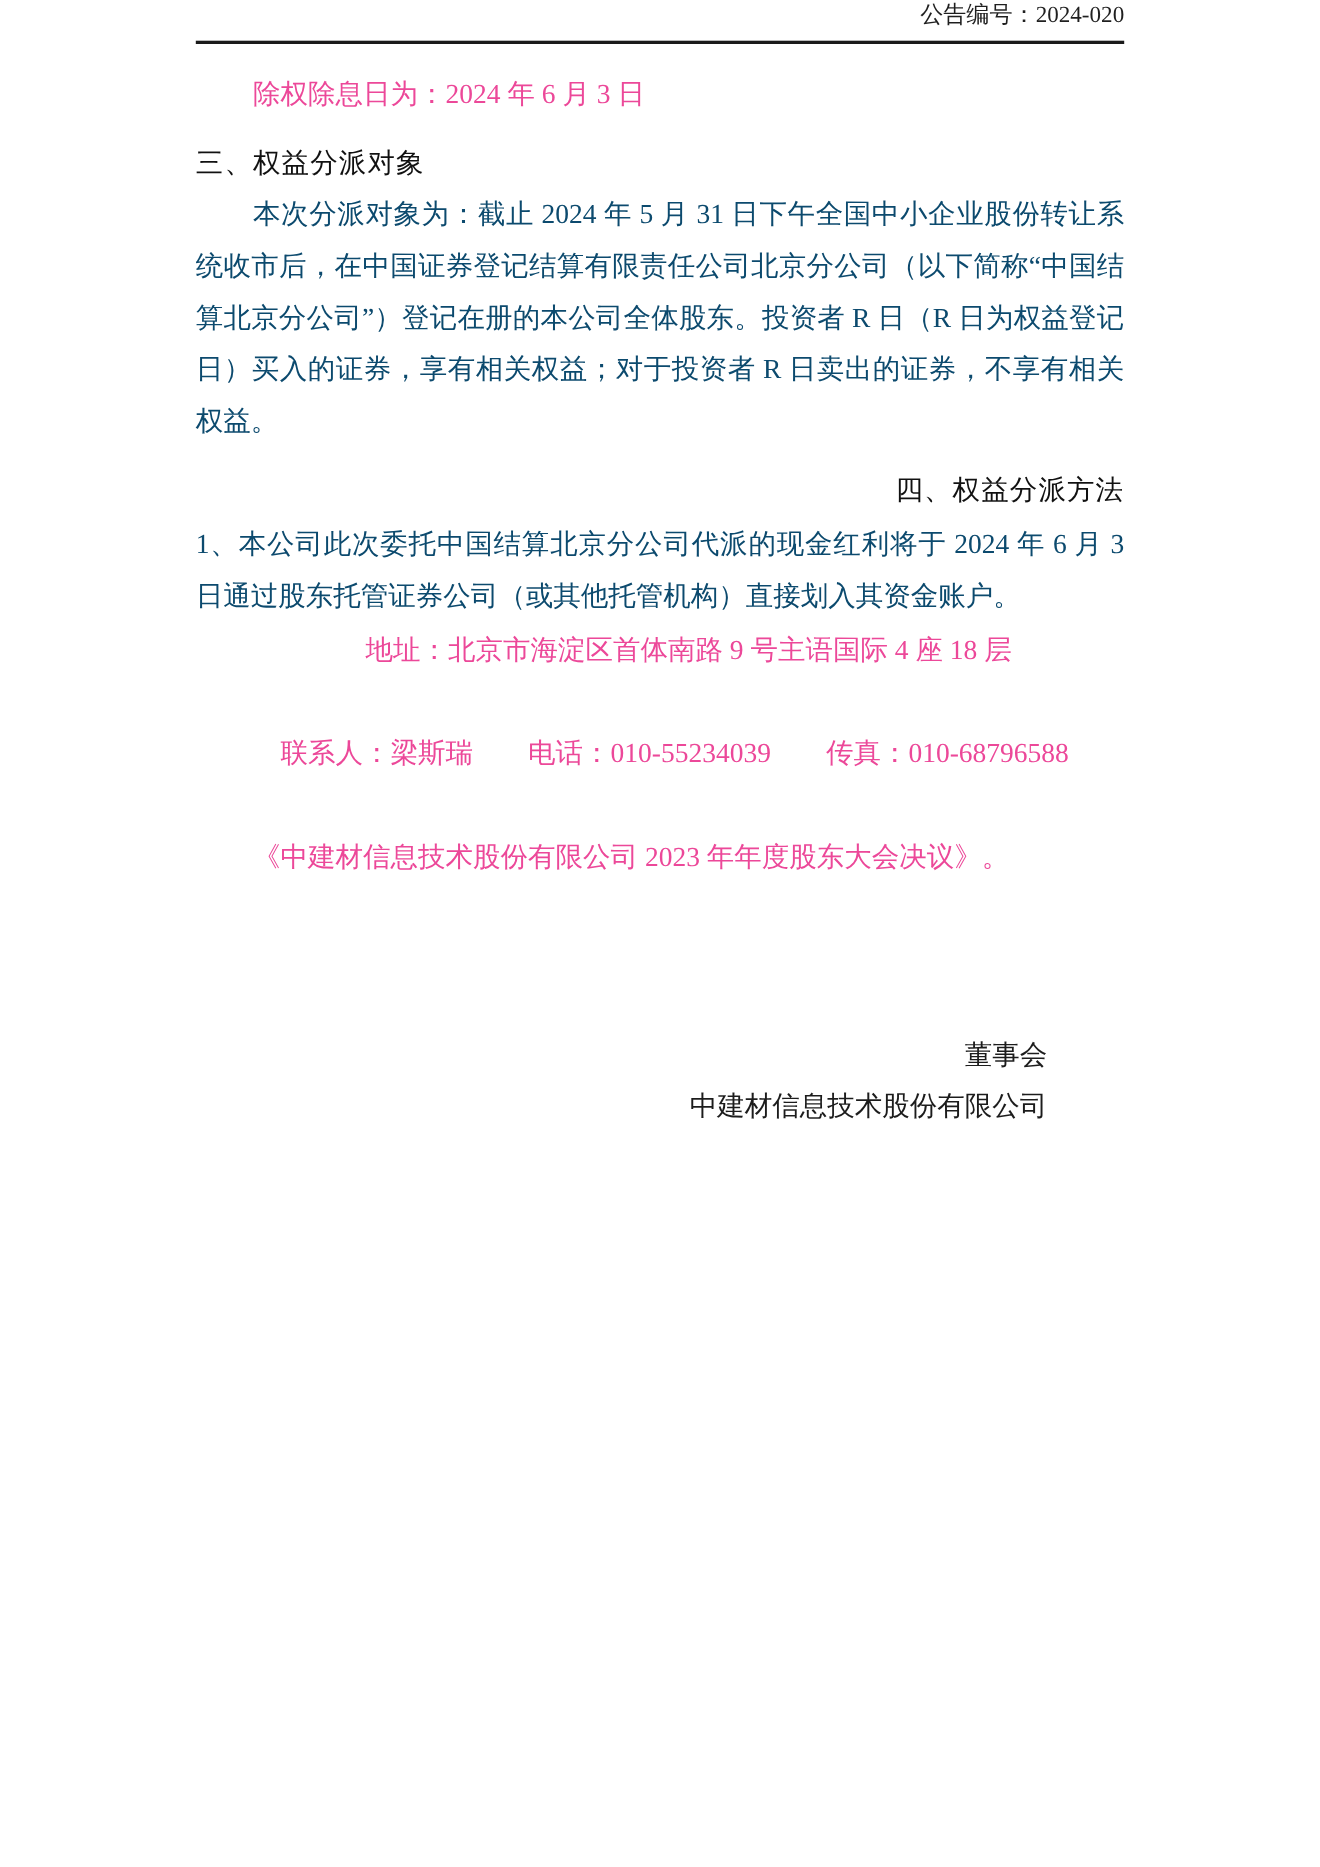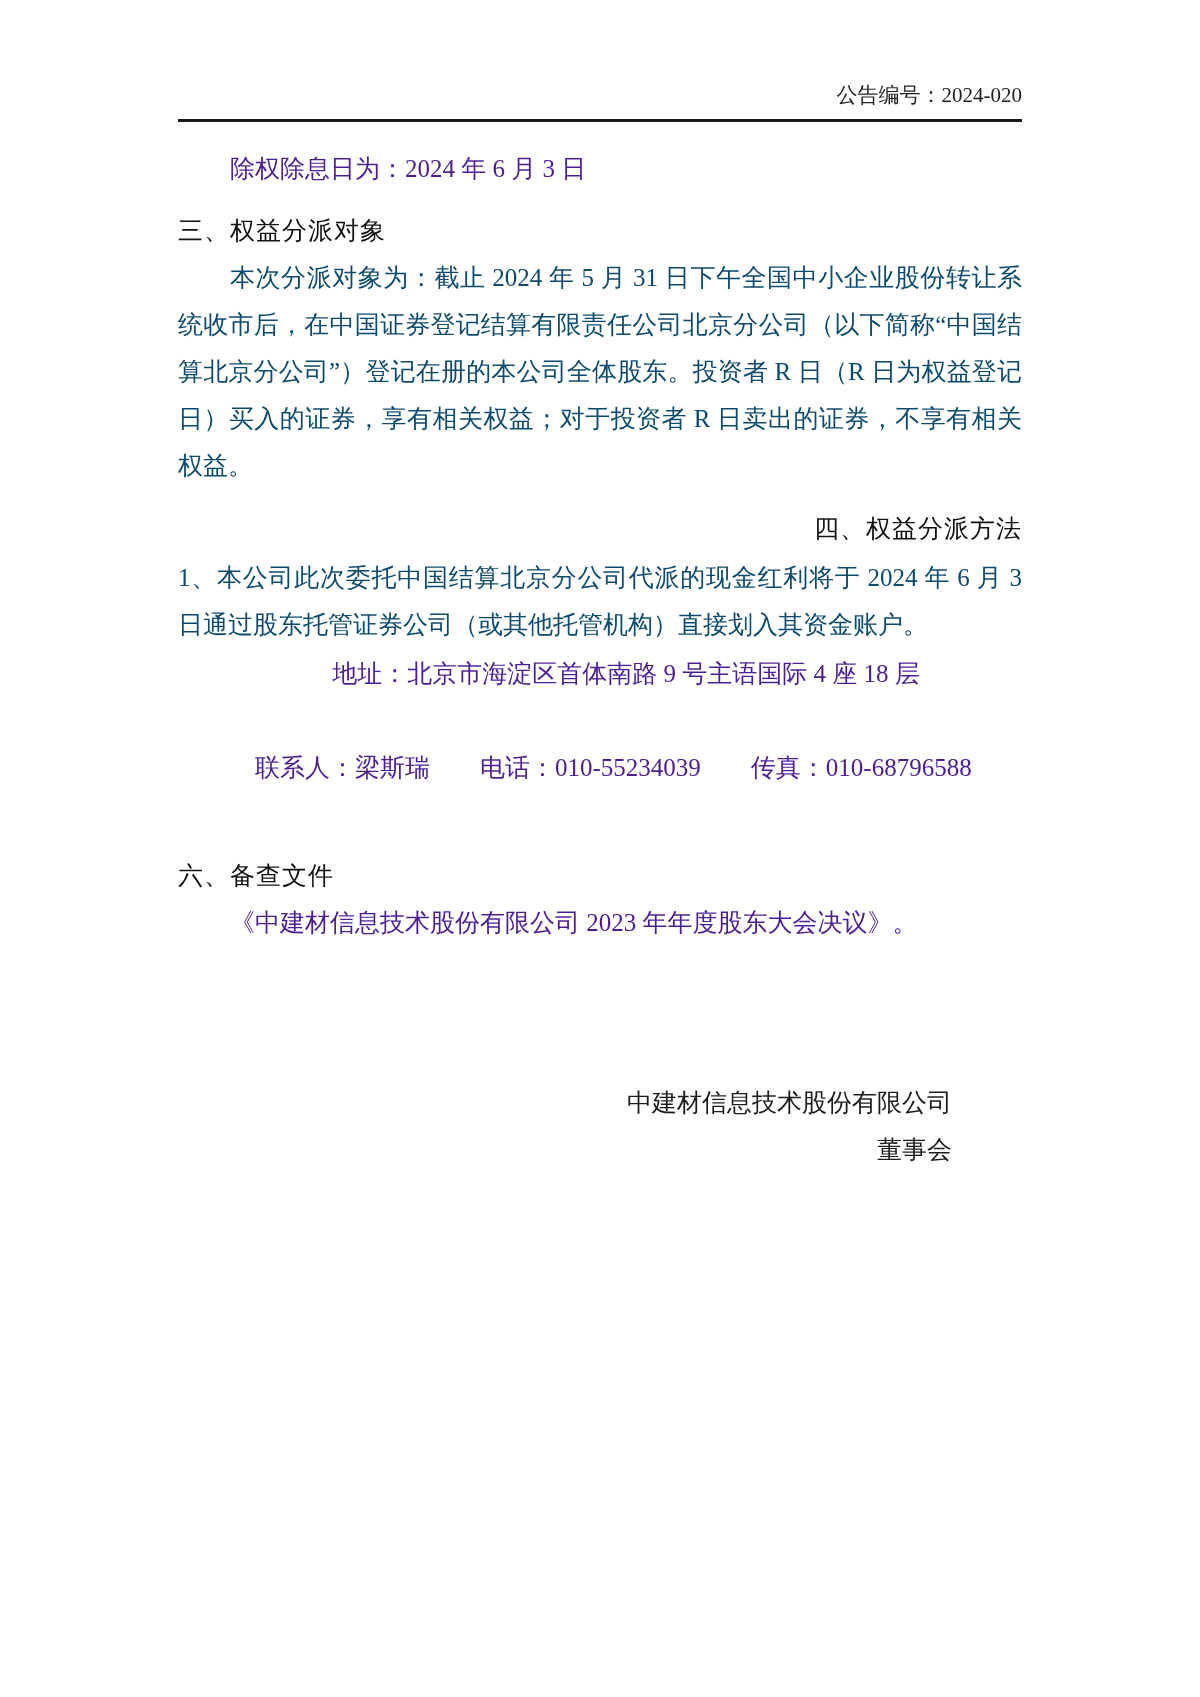--- a/index.html
+++ b/index.html
@@ -13,37 +13,36 @@
     height: 1697px;
     margin: 0 auto;
     background: #ffffff;
     box-sizing: border-box;
     padding: 0 178px;
     color: #1c1c1c;
     font-family: "Liberation Serif", "DejaVu Serif", serif;
     overflow: hidden;
   }
   .doc-header {
-    padding-top: 82px;
     text-align: right;
     font-size: 21px;
     line-height: 26px;
     color: #1f1f1f;
   }
   .header-rule {
     margin-top: 11px;
     height: 3px;
     background: #1a1a1a;
   }
   .line {
     margin: 0;
     font-size: 25px;
     line-height: 47px;
     white-space: pre;
-    color: #4c1d95;
+    color: #ec4899;
   }
   .indent {
     padding-left: 52px;
   }
   .heading {
     margin: 0;
     font-family: "Liberation Sans", "DejaVu Sans", sans-serif;
     font-weight: 400;
     font-size: 25px;
     line-height: 47px;
@@ -106,22 +105,21 @@
 
   <p class="para mt-p4">1、本公司此次委托中国结算北京分公司代派的现金红利将于 2024 年 6 月 3 日通过股东托管证券公司（或其他托管机构）直接划入其资金账户。</p>
 
 
   <p class="line indent mt-addr">地址：北京市海淀区首体南路 9 号主语国际 4 座 18 层</p>
 
   <p class="line indent">
     <span>联系人：梁斯瑞</span><span class="contact-gap">电话：010-55234039</span><span class="contact-gap">传真：010-68796588</span>
   </p>
 
-  <h3 class="heading mt-h6">六、备查文件</h3>
 
   <p class="line indent">《中建材信息技术股份有限公司 2023 年年度股东大会决议》。</p>
 
   <div class="signature">
+    <p class="sig-line">董事会</p>
     <p class="sig-line">中建材信息技术股份有限公司</p>
-    <p class="sig-line">董事会</p>
   </div>
 
 </div>
 
 </body></html>

